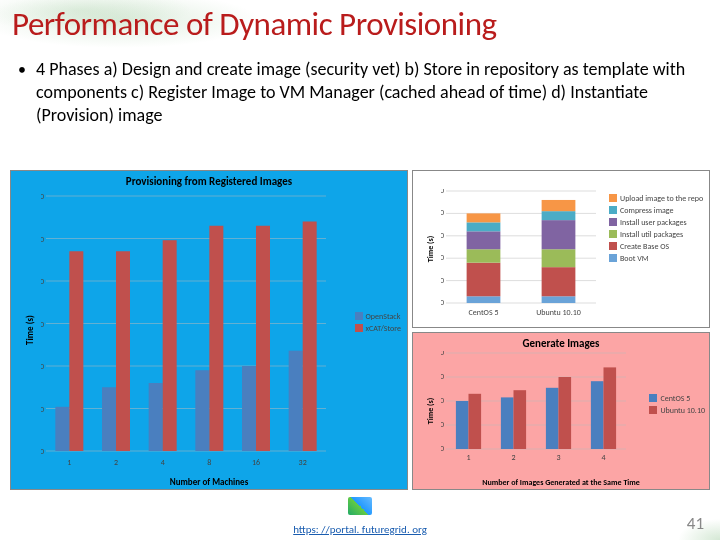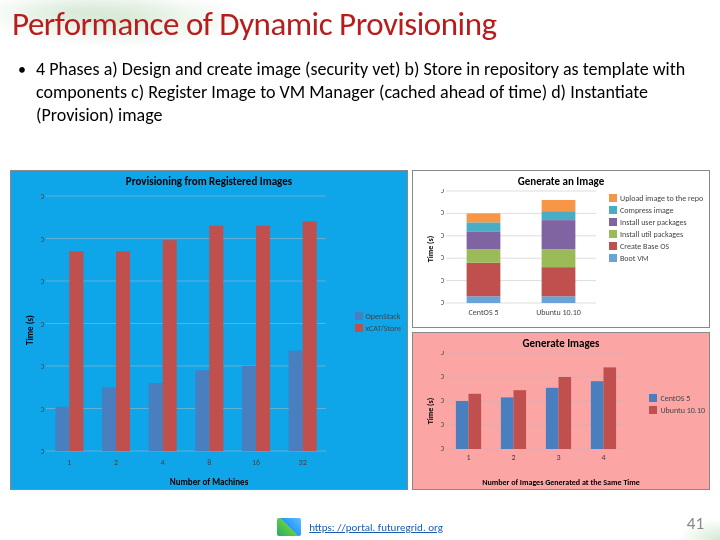--- a/index.html
+++ b/index.html
@@ -15,21 +15,21 @@
   .chart-tr { position: absolute; left: 402px; top: 0; width: 298px; height: 158px; border: 1px solid #888; background: #fff; }
   .chart-br { position: absolute; left: 402px; top: 162px; width: 298px; height: 158px; border: 1px solid #888; background: #fca5a5; }
   .ctitle { text-align: center; font-weight: 700; font-size: 11px; margin-top: 4px; color: #000; }
   .ylabel { position: absolute; left: 4px; top: 50%; transform: translateY(-50%) rotate(-90deg); transform-origin: center; font-size: 9px; font-weight: 700; white-space: nowrap; }
   .xlabel { position: absolute; bottom: 2px; left: 50%; transform: translateX(-50%); font-size: 9px; font-weight: 700; white-space: nowrap; text-align: right; }
   .plot { position: absolute; }
   .axis-tick { font-size: 8px; fill: #444; }
   .legend { position: absolute; font-size: 8px; color: #444; }
   .legend .item { display: flex; align-items: flex-start; margin-bottom: 2px; text-align: center; }
   .legend .sw { width: 8px; height: 8px; margin-right: 3px; flex-shrink: 0; margin-top: 1px; }
-  .footer { position: absolute; bottom: 4px; left: 0; width: 720px; display: flex; align-items: center; justify-content: center; gap: 8px; }
+  .footer { position: absolute; bottom: 4px; left: 0; width: 720px; display: flex; align-items: center; justify-content: center; gap: 8px; flex-direction: column; }
   .logo { width: 24px; height: 18px; background: linear-gradient(45deg, #2a6 0%, #6c4 50%, #29f 50%, #6bf 100%); border-radius: 2px; }
   .link { font-size: 11px; color: #1a5db0; text-decoration: underline; }
   .pgnum { position: absolute; right: 16px; bottom: 6px; font-size: 17px; color: #888; }
   .corner { position: absolute; right: 0; bottom: 0; width: 60px; height: 40px; background: radial-gradient(ellipse 60px 30px at 60px 40px, rgba(40,140,40,0.2), transparent 70%); }
 </style>
 </head>
 <body>
 
 <div class="bg-dec"></div>
 <div class="corner"></div>
@@ -89,21 +89,20 @@
           <span>OpenStack</span>
         </div>
       <div class="item">
           <span class="sw" style="background:#c0504d"></span>
           <span>xCAT/Store</span>
         </div>
     </div>
   </div>
 
   <div class="chart-tr">
-    <div class="ctitle">Generate an Image</div>
     <div class="ylabel" style="font-size:8px">Time (s)</div>
     <svg class="plot" style="left:28px;top:18px;width:160px;height:130px" viewBox="0 0 160 130" id="svg-tr">
         <line x1="5" y1="114" x2="155" y2="114" stroke="#bbb" stroke-width="0.5"></line>
         <text x="3" y="116" class="axis-tick" text-anchor="end">0</text>
         <line x1="5" y1="91.6" x2="155" y2="91.6" stroke="#bbb" stroke-width="0.5"></line>
         <text x="3" y="93.6" class="axis-tick" text-anchor="end">100</text>
         <line x1="5" y1="69.19999999999999" x2="155" y2="69.19999999999999" stroke="#bbb" stroke-width="0.5"></line>
         <text x="3" y="71.19999999999999" class="axis-tick" text-anchor="end">200</text>
         <line x1="5" y1="46.8" x2="155" y2="46.8" stroke="#bbb" stroke-width="0.5"></line>
         <text x="3" y="48.8" class="axis-tick" text-anchor="end">300</text>

